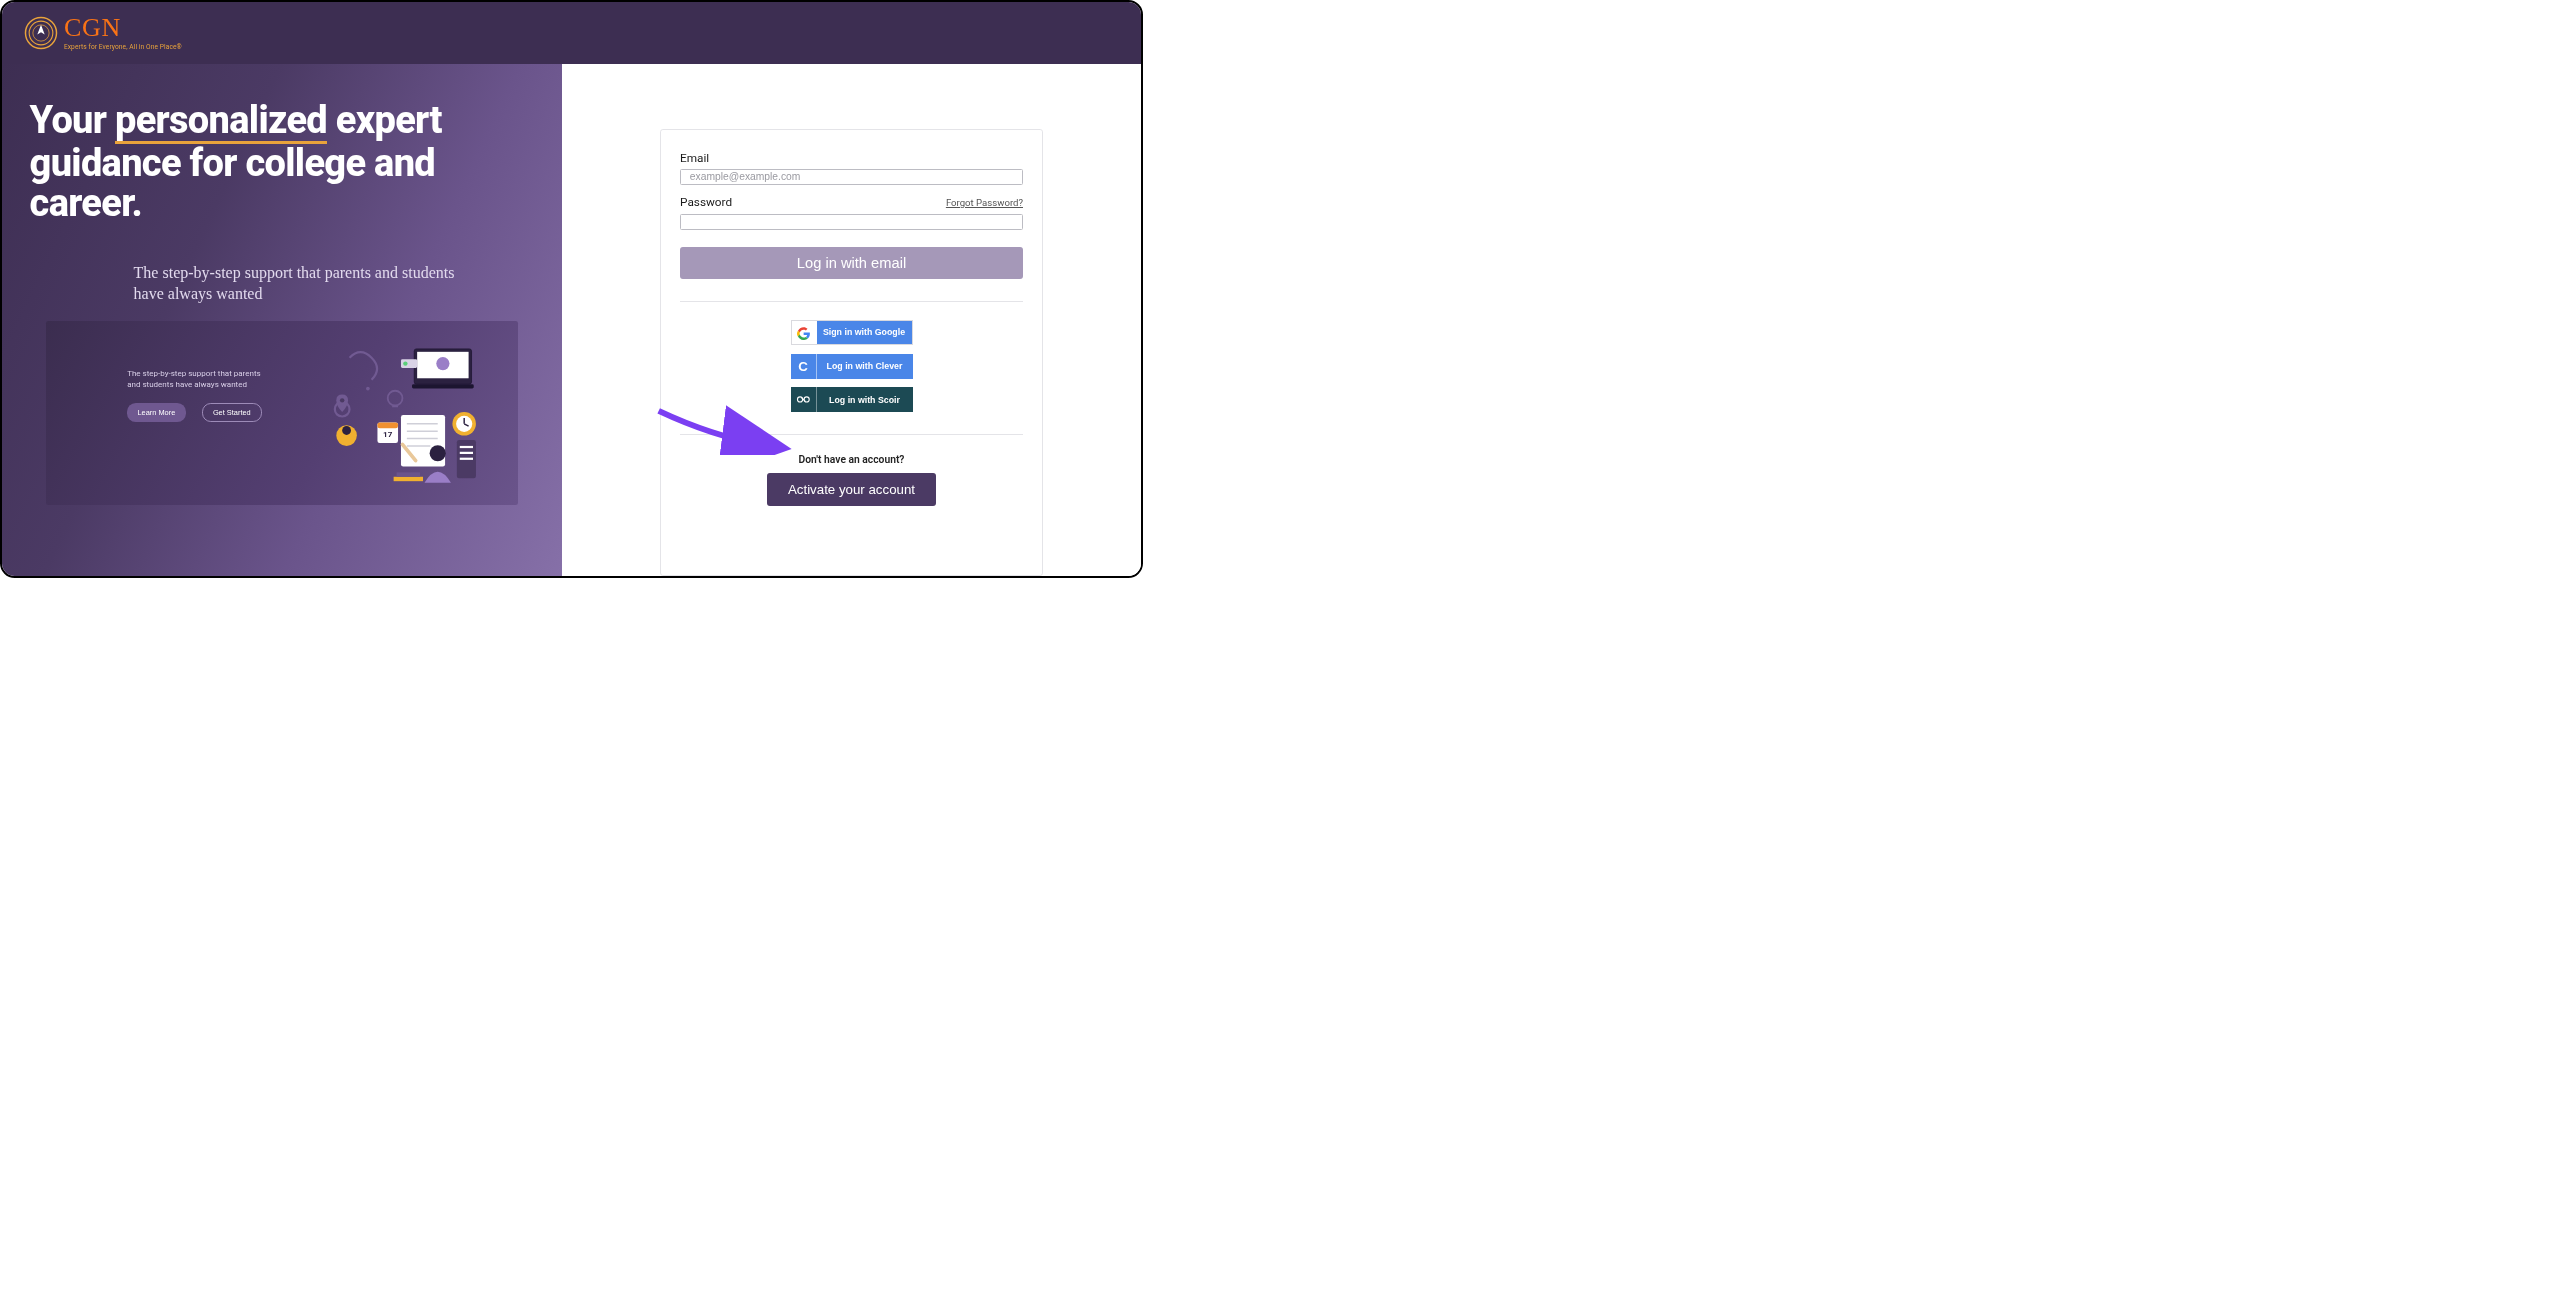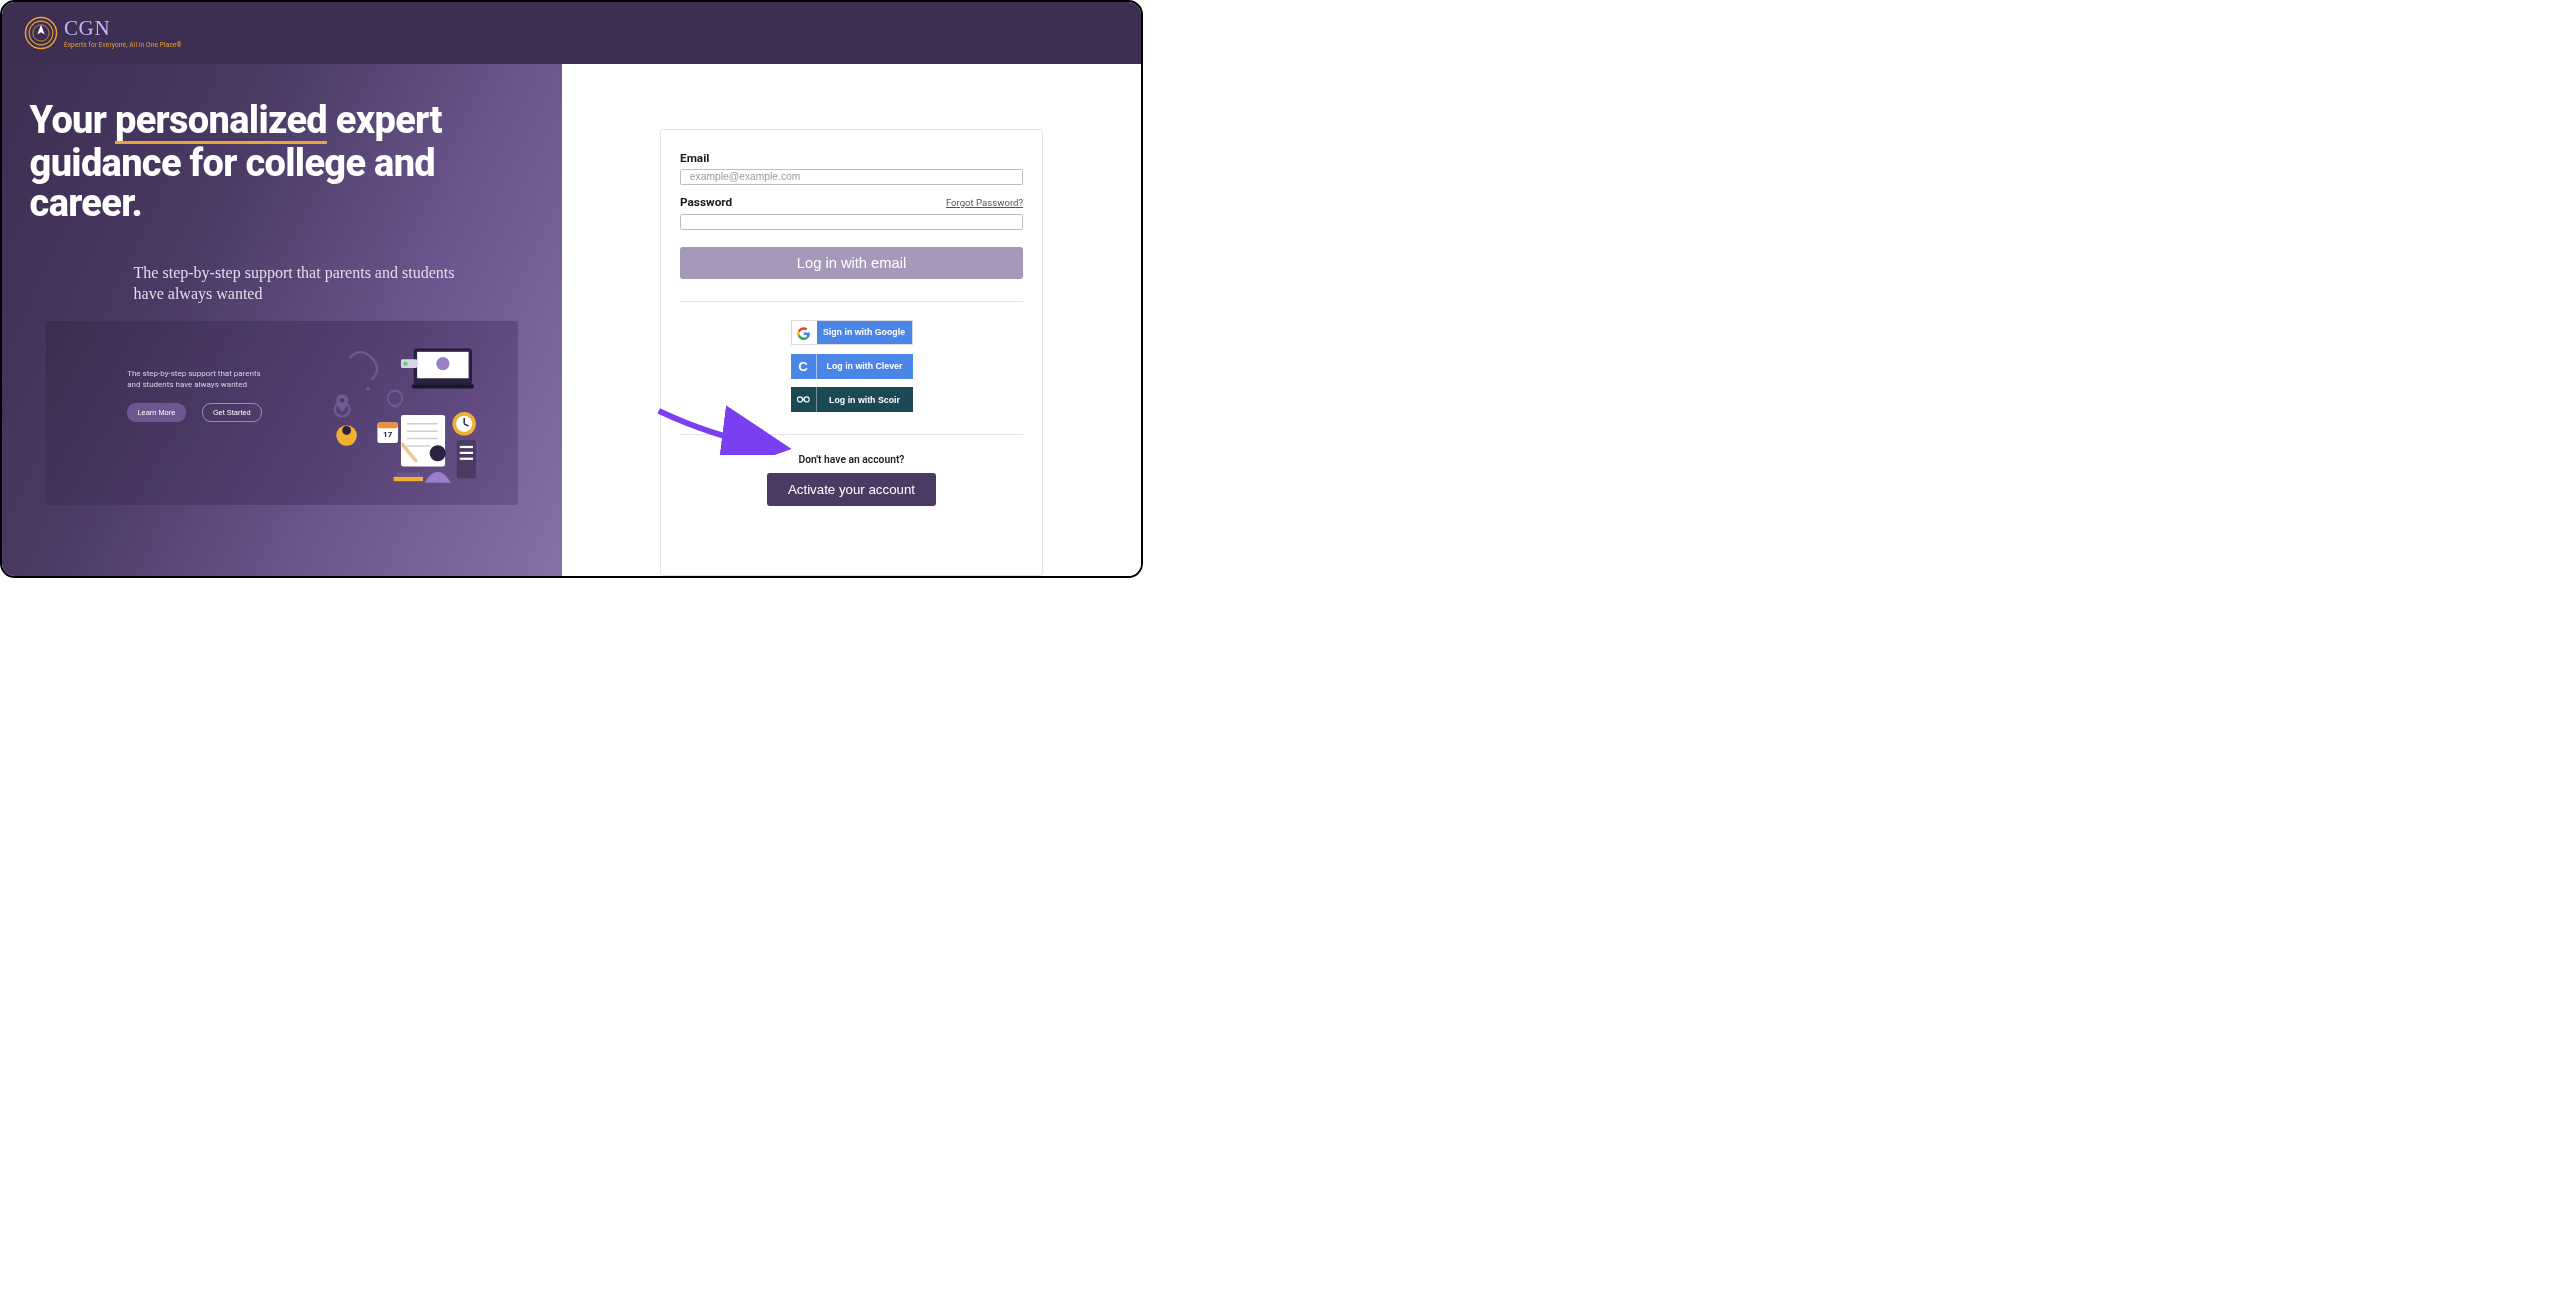--- a/index.html
+++ b/index.html
@@ -23,22 +23,22 @@
     padding-left: 22px;
   }
   .logo-box { display:flex; align-items:center; gap:5.9px; }
   .logo-icon {
     width: 34px; height: 34px; flex:0 0 34px; border-radius:50%;
     display:flex; align-items:center; justify-content:center;
   }
   .logo-text-wrap { display:flex; flex-direction:column; line-height:1; }
   .logo-text {
     font-family: Georgia, "Times New Roman", serif;
-    font-size: 21px; font-weight: 500; letter-spacing: 0.7px;
-    color: #c4b5fd;
+    font-size: 26px; font-weight: 500; letter-spacing: 0.7px;
+    color: #f97316;
   }
   .logo-tagline {
     font-size: 6.6px; color:#e9a33b; margin-top:2.9px; letter-spacing:0.1px;
   }
 
   .content { flex:1; display:flex; overflow:hidden; }
 
   .left {
     flex: 0 0 560px;
     background: linear-gradient(115deg, #3d2e52 0%, #4b3a64 35%, #6a548b 65%, #8670a8 100%);
@@ -110,21 +110,21 @@
     padding-top: 65px;
     position:relative;
   }
   .login-card {
     width: 383px;
     border: 0.7px solid #e4e4e8;
     border-radius: 2.9px;
     padding: 20.6px 19px 22px;
     background:#fff;
   }
-  .field-label { font-size:11.8px; font-weight:700; color:#1a1a1a; margin-bottom:4.4px; display:block; }
+  .field-label { font-size:11.8px; font-weight:400; color:#1a1a1a; margin-bottom:4.4px; display:block; }
   .pw-row { display:flex; justify-content:space-between; align-items:center; margin-top:10.3px; margin-bottom:4.4px;}
   .forgot { font-size:9.6px; color:#555; text-decoration:underline; }
   input[type=text], input[type=password] {
     width:100%; height:16px; border:0.7px solid #bcbcc3; border-radius:1.5px;
     padding:0 8.8px; font-size:10.3px; color:#333; background:#fff;
   }
   input::placeholder { color:#9a9aa1; }
   .login-btn {
     width:100%; height:32px; margin-top:17.7px; border:none; border-radius:2.9px;
     background:#a598b8; color:#fff; font-size:14.7px; font-weight:500;

